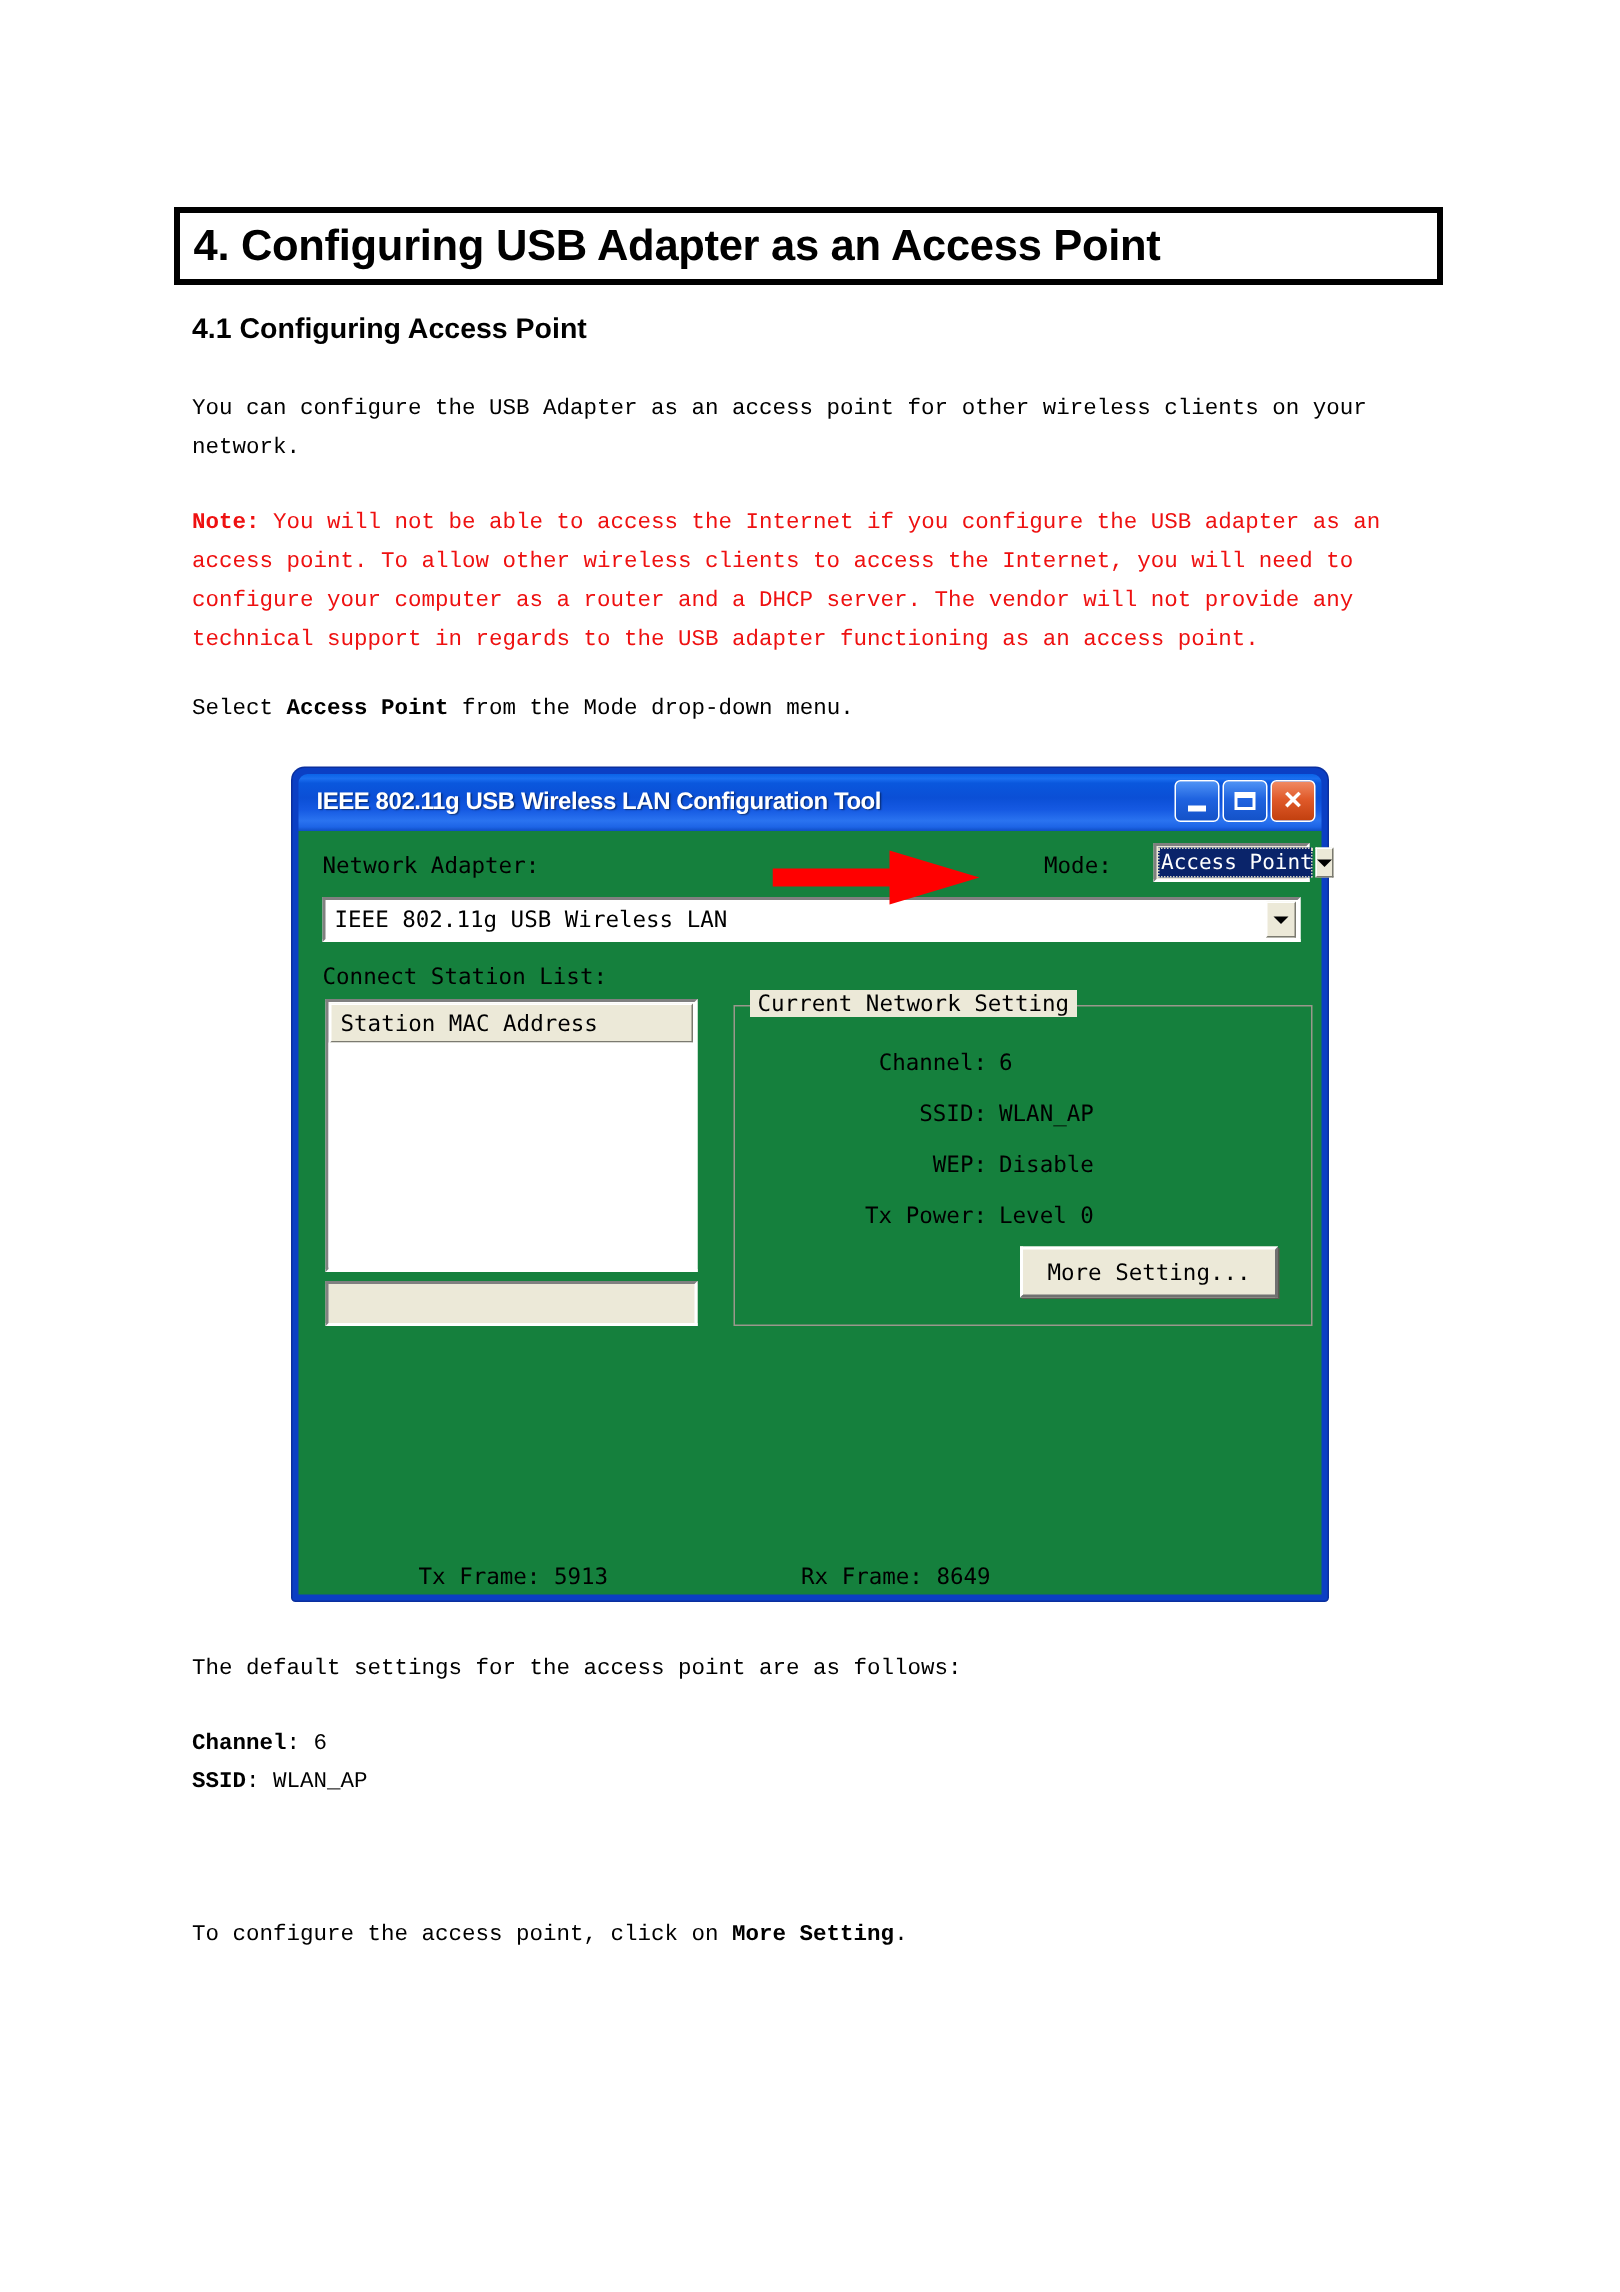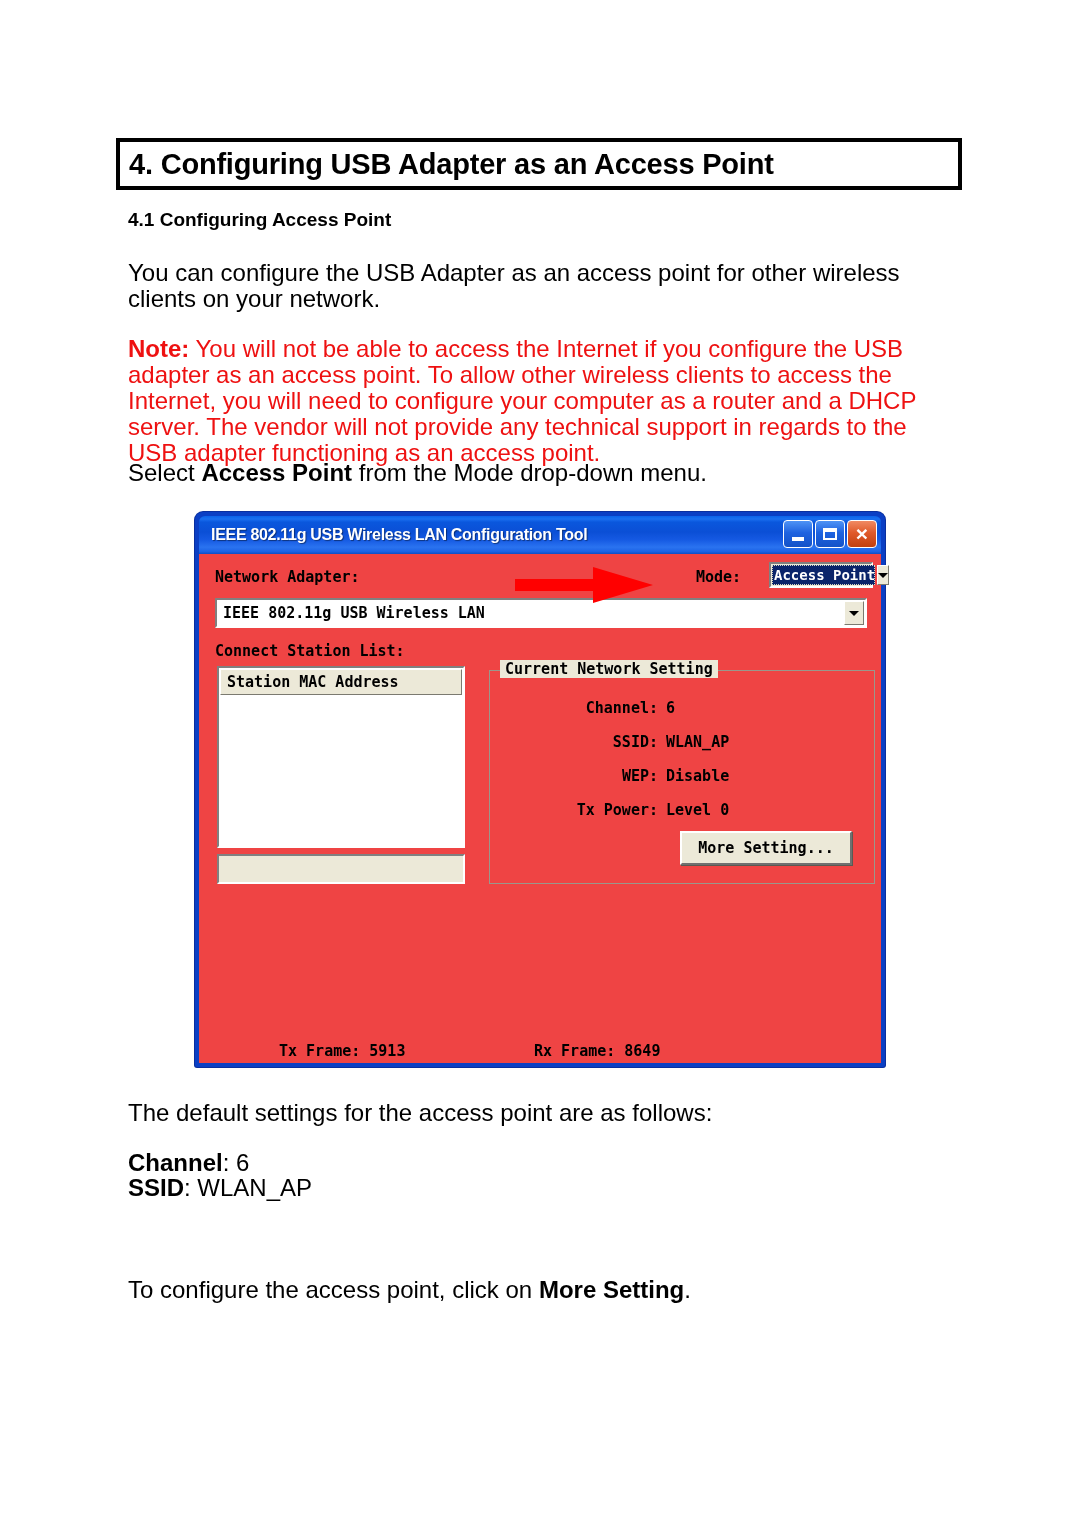--- a/index.html
+++ b/index.html
@@ -51,22 +51,23 @@
     top: 209px;
     font-size: 19px;
     font-weight: bold;
   }
 
   
   .para {
     position: absolute;
     left: 128px;
     width: 828px;
-    font-size: 24px;
+    font-size: 15px;
     line-height: 26px;
+    font-family: Liberation Mono, monospace;
   }
   .para.intro   { top: 260px; }
   .para.note    { top: 336px; color: #ee1111; }
   .para.select  { top: 460px; }
   .para.defaults-lead { top: 1100px; }
   .para.defaults-list { top: 1150px; line-height: 25px; }
   .para.closing { top: 1277px; }
 
   .b { font-weight: bold; }
 
@@ -137,23 +138,22 @@
     box-sizing: border-box;
   }
   .glyph-close {
     color: #fff; font-size: 21px; font-weight: bold; line-height: 1;
     margin-top: -2px;
   }
 
   .dialog-body {
     position: relative;
     height: calc(100% - 38px);
-    background: #ef4444;
-    box-sizing: border-box;
-    font-weight: bold;
+    background: #15803d;
+    box-sizing: border-box;
   }
 
   
   .ui-text {
     font-family: "DejaVu Sans Mono", "Liberation Mono", monospace;
     font-size: 15px;
     color: #000;
   }
 
   .lbl-network-adapter {

